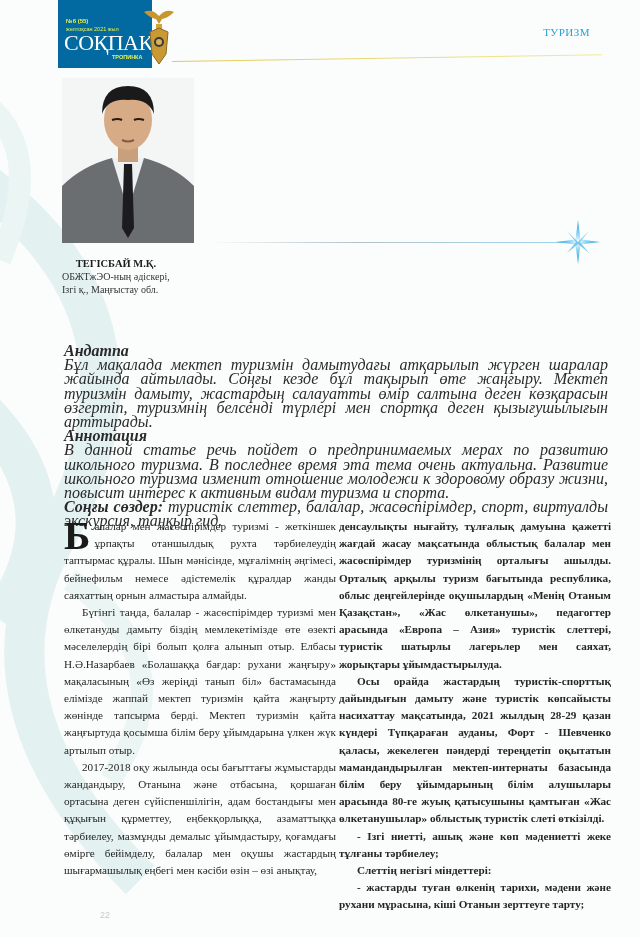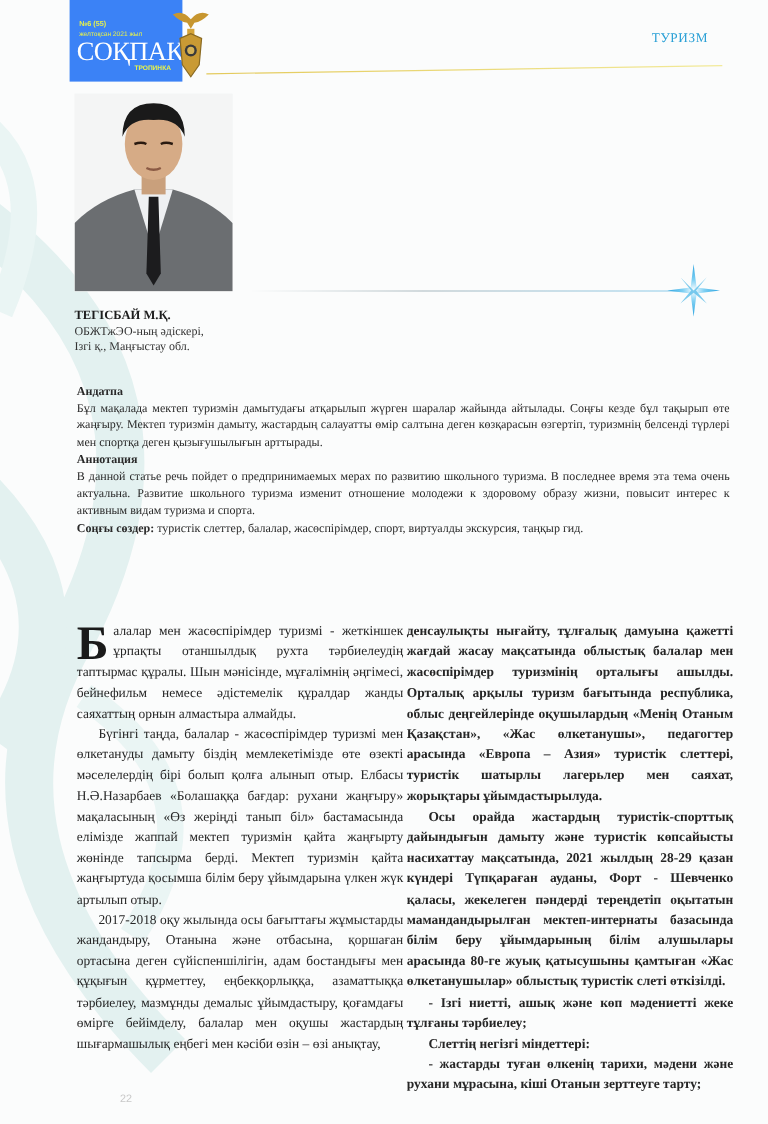--- a/index.html
+++ b/index.html
@@ -12,21 +12,21 @@
   }
   .bg-ornament {
     position: absolute; left: -60px; top: 60px; width: 360px; height: 880px;
     pointer-events: none;
   }
   .page { position: absolute; inset: 0; }
 
   
   .logo-box {
     position: absolute; left: 58px; top: 0; width: 94px; height: 68px;
-    background: #3b82f6;
+    background: #0369a1;
   }
   .logo-issue {
     position: absolute; left: 8px; top: 18px; font-family: "Liberation Sans", sans-serif;
     font-size: 6px; color: #e8f34a; font-weight: bold; line-height: 7px;
   }
   .logo-date {
     position: absolute; left: 8px; top: 26px; font-family: "Liberation Sans", sans-serif;
     font-size: 5.5px; color: #e8f34a; line-height: 7px;
   }
   .logo-title {
@@ -63,27 +63,27 @@
     font-size: 26px; line-height: 32px; color: #1e1e1e;
   }
   .title-line {
     position: absolute; left: 208px; top: 242px; width: 360px; height: 1px;
     background: linear-gradient(to right, rgba(180,190,195,0), #b6c3c8 40%, #9ed4ee);
   }
   .star-icon { position: absolute; left: 556px; top: 220px; width: 44px; height: 44px; }
 
   
   .author { position: absolute; left: 62px; top: 257px; font-size: 10px; line-height: 13px; }
-  .author-name { font-weight: bold; font-size: 10.5px; color: #1d1d1d; }
+  .author-name { font-weight: bold; font-size: 10.5px; color: #1d1d1d; text-align: center; }
   .author-line { color: #333; }
 
   
   .abstract {
-    position: absolute; left: 64px; top: 320px; width: 544px;
-    font-size: 10px; line-height: 14.2px; color: #2a2a2a;
+    position: absolute; left: 64px; top: 344px; width: 544px;
+    font-style: italic; font-size: 16px; line-height: 14.2px; color: #2a2a2a;
     text-align: justify;
   }
   .abstract .heading { font-weight: bold; display: block; }
   .abstract .kw-label { font-weight: bold; }
 
   
   .col {
     position: absolute; top: 518px; width: 272px;
     font-size: 11.2px; line-height: 17.2px; color: #262626; text-align: justify;
   }

